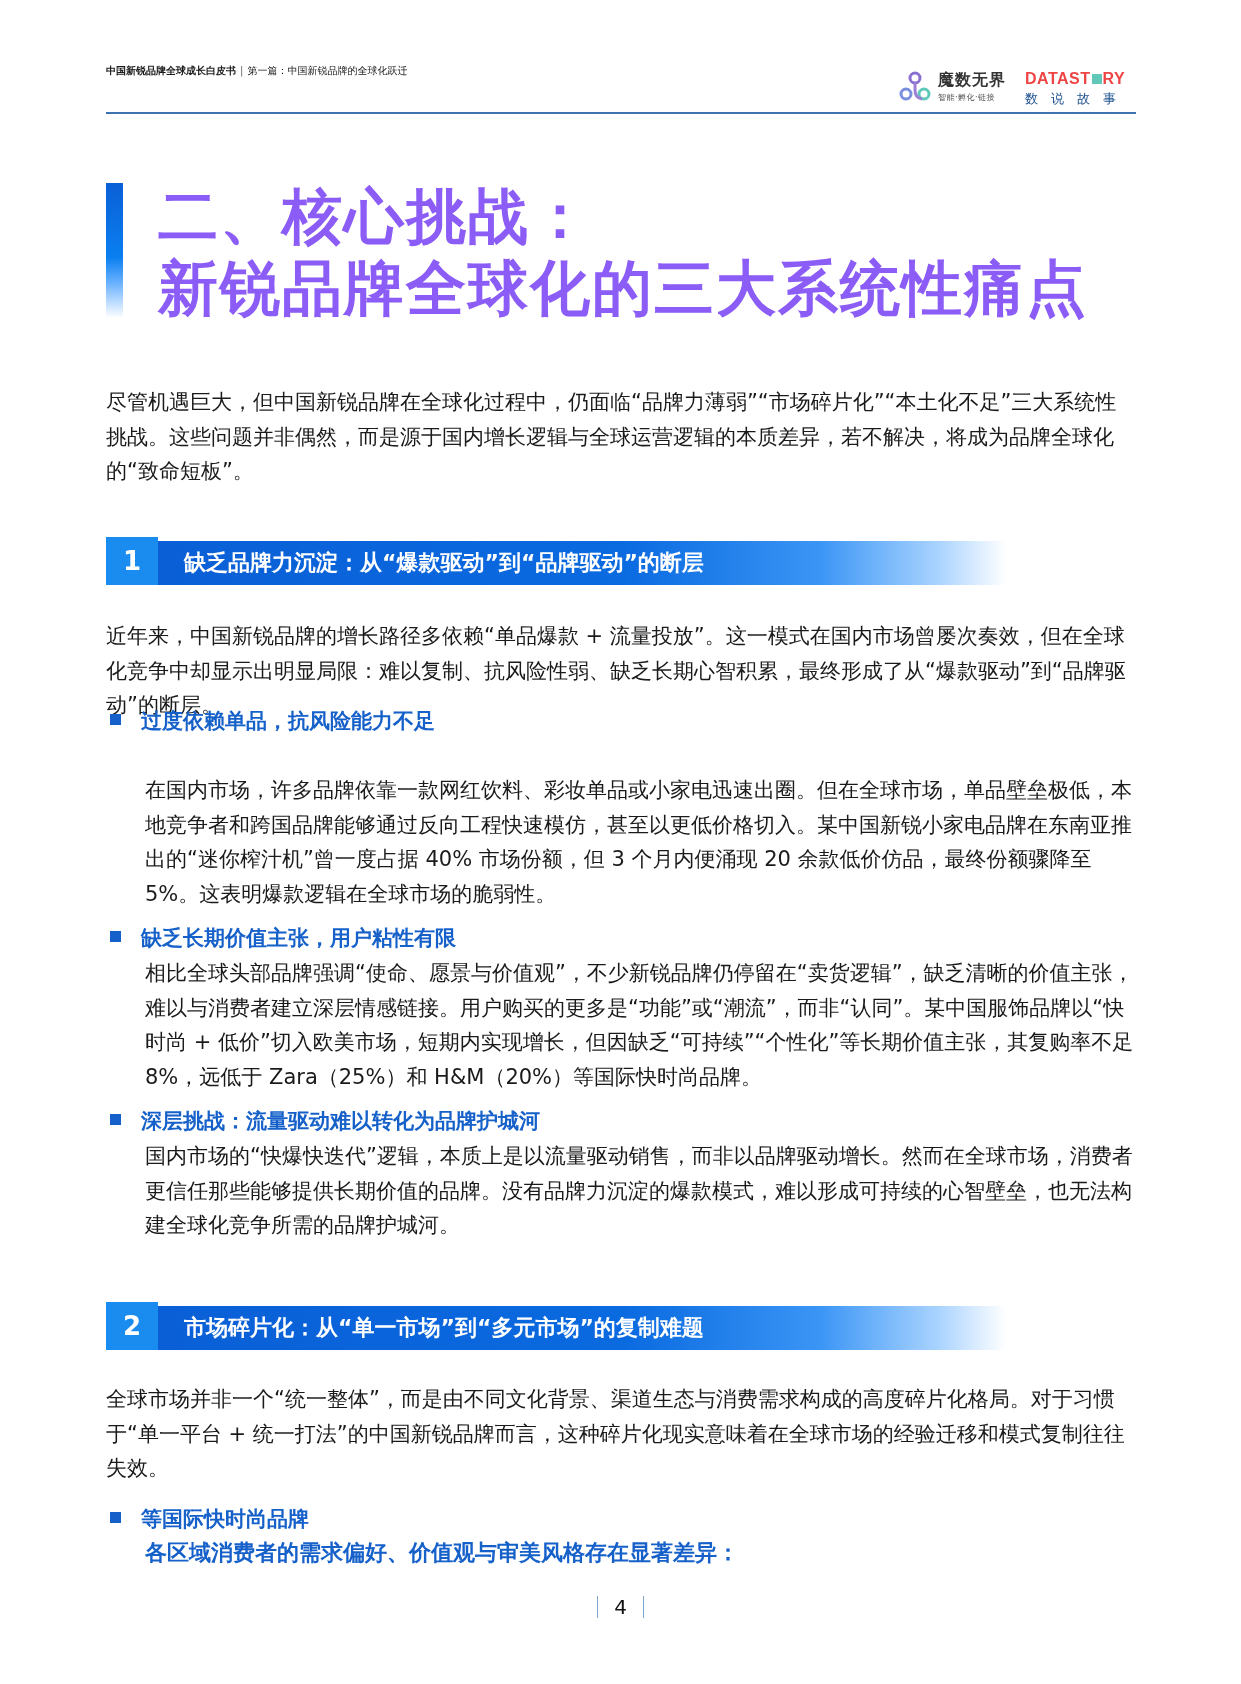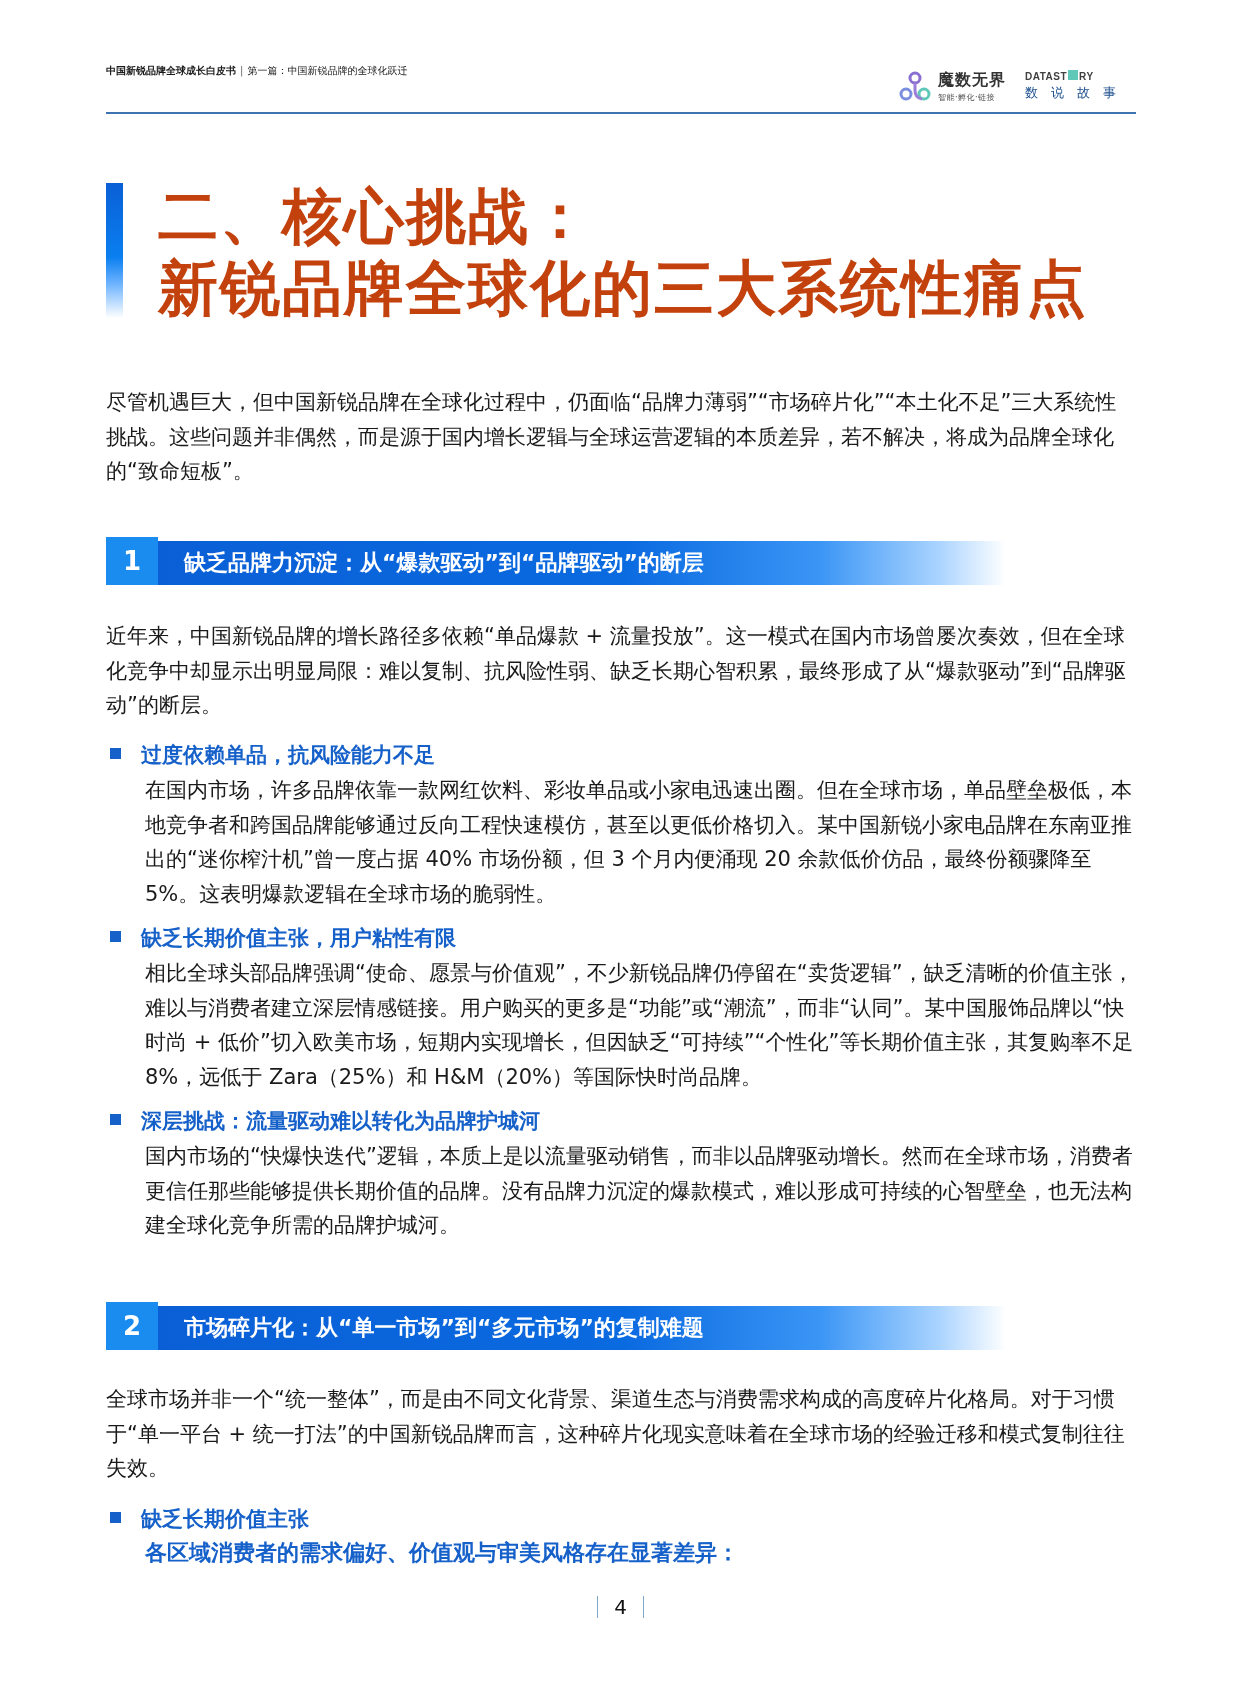--- a/index.html
+++ b/index.html
@@ -8,27 +8,27 @@
   .header-title { position: absolute; left: 106px; top: 64px; font-size: 10px; color: #1a1a1a; white-space: nowrap; }
   .header-title .strong { font-weight: bold; }
   .header-title .sep { color: #666; margin: 0 4px; }
   .header-line { position: absolute; left: 106px; top: 112px; width: 1030px; height: 2px; background: #3d73b0; }
 
   .logo1 { position: absolute; left: 898px; top: 68px; width: 115px; height: 40px; }
   .logo1 .glyph { position: absolute; left: 0; top: 2px; width: 34px; height: 34px; }
   .logo1 .name { position: absolute; left: 40px; top: 2px; font-size: 16px; color: #333; font-weight: bold; letter-spacing: 1px; white-space: nowrap; }
   .logo1 .tag { position: absolute; left: 40px; top: 24px; font-size: 8px; color: #555; white-space: nowrap; letter-spacing: 0.5px; }
   .logo2 { position: absolute; left: 1025px; top: 70px; width: 115px; height: 40px; }
-  .logo2 .name { font-size: 10px; font-weight: bold; color: #404040; letter-spacing: 0.5px; white-space: nowrap; font-family: "Liberation Sans", sans-serif; }
+  .logo2 .name { font-size: 16px; font-weight: bold; color: #ef4444; letter-spacing: 0.5px; white-space: nowrap; font-family: "Liberation Sans", sans-serif; }
   .logo2 .name .o { display: inline-block; width: 10px; height: 10px; background: #5fc8b8; margin: 0 1px; vertical-align: 0px; }
   .logo2 .cn { font-size: 13px; color: #1d4f8f; letter-spacing: 13px; margin-top: 2px; white-space: nowrap; }
 
   .title-bar { position: absolute; left: 106px; top: 183px; width: 17px; height: 135px;
                background: linear-gradient(to bottom, #0a5fd6 0%, #0a7ff0 55%, #6fb4ff 75%, #ffffff 100%); }
-  .title { position: absolute; left: 158px; top: 180px; font-size: 60px; line-height: 72px; font-weight: bold; color: #c2410c; letter-spacing: 2px; }
+  .title { position: absolute; left: 158px; top: 180px; font-size: 60px; line-height: 72px; font-weight: bold; color: #8b5cf6; letter-spacing: 2px; }
 
   .para { position: absolute; left: 106px; width: 1030px; font-size: 21px; line-height: 34.5px; color: #1a1a1a; }
   .banner { position: absolute; left: 106px; width: 900px; height: 48px; }
   .banner .num { position: absolute; left: 0; top: 0; width: 52px; height: 48px; background: #1a8cf0; color: #fff;
                  font-size: 26px; font-weight: bold; text-align: center; line-height: 48px; }
   .banner .bar { position: absolute; left: 52px; top: 4px; right: 0; height: 44px;
                  background: linear-gradient(to right, #0a5fd6 0%, #0a6ae0 55%, #3a95f5 78%, #a9d3ff 92%, rgba(255,255,255,0) 100%); }
   .banner .text { position: absolute; left: 66px; top: 4px; line-height: 44px; color: #fff; font-size: 22px; font-weight: bold; white-space: nowrap; margin-left: 12px; }
 
   .bullet-title { position: absolute; left: 106px; font-size: 21px; font-weight: bold; color: #1560c9; line-height: 34px; white-space: nowrap; }
@@ -73,33 +73,33 @@
 <div class="para" style="top:385px;">尽管机遇巨大，但中国新锐品牌在全球化过程中，仍面临“品牌力薄弱”“市场碎片化”“本土化不足”三大系统性挑战。这些问题并非偶然，而是源于国内增长逻辑与全球运营逻辑的本质差异，若不解决，将成为品牌全球化的“致命短板”。</div>
 
 <div class="banner" style="top:537px;">
   <div class="bar"></div>
   <div class="num">1</div>
   <div class="text">缺乏品牌力沉淀：从“爆款驱动”到“品牌驱动”的断层</div>
 </div>
 
 <div class="para" style="top:619px;">近年来，中国新锐品牌的增长路径多依赖“单品爆款 + 流量投放”。这一模式在国内市场曾屡次奏效，但在全球化竞争中却显示出明显局限：难以复制、抗风险性弱、缺乏长期心智积累，最终形成了从“爆款驱动”到“品牌驱动”的断层。</div>
 
-<div class="bullet-title" style="top:738px;text-align:right;"><span class="sq"></span><span>过度依赖单品，抗风险能力不足</span></div>
+<div class="bullet-title" style="top:704px;text-align:right;"><span class="sq"></span><span>过度依赖单品，抗风险能力不足</span></div>
 <div class="bullet-body" style="top:773px;">在国内市场，许多品牌依靠一款网红饮料、彩妆单品或小家电迅速出圈。但在全球市场，单品壁垒极低，本地竞争者和跨国品牌能够通过反向工程快速模仿，甚至以更低价格切入。某中国新锐小家电品牌在东南亚推出的“迷你榨汁机”曾一度占据 40% 市场份额，但 3 个月内便涌现 20 余款低价仿品，最终份额骤降至 5%。这表明爆款逻辑在全球市场的脆弱性。</div>
 
 <div class="bullet-title" style="top:921px;"><span class="sq"></span><span>缺乏长期价值主张，用户粘性有限</span></div>
 <div class="bullet-body" style="top:956px;">相比全球头部品牌强调“使命、愿景与价值观”，不少新锐品牌仍停留在“卖货逻辑”，缺乏清晰的价值主张，难以与消费者建立深层情感链接。用户购买的更多是“功能”或“潮流”，而非“认同”。某中国服饰品牌以“快时尚 + 低价”切入欧美市场，短期内实现增长，但因缺乏“可持续”“个性化”等长期价值主张，其复购率不足 8%，远低于 Zara（25%）和 H&amp;M（20%）等国际快时尚品牌。</div>
 
 <div class="bullet-title" style="top:1104px;"><span class="sq"></span><span>深层挑战：流量驱动难以转化为品牌护城河</span></div>
 <div class="bullet-body" style="top:1139px;">国内市场的“快爆快迭代”逻辑，本质上是以流量驱动销售，而非以品牌驱动增长。然而在全球市场，消费者更信任那些能够提供长期价值的品牌。没有品牌力沉淀的爆款模式，难以形成可持续的心智壁垒，也无法构建全球化竞争所需的品牌护城河。</div>
 
 <div class="banner" style="top:1302px;">
   <div class="bar"></div>
   <div class="num">2</div>
   <div class="text">市场碎片化：从“单一市场”到“多元市场”的复制难题</div>
 </div>
 
 <div class="para" style="top:1382px;">全球市场并非一个“统一整体”，而是由不同文化背景、渠道生态与消费需求构成的高度碎片化格局。对于习惯于“单一平台 + 统一打法”的中国新锐品牌而言，这种碎片化现实意味着在全球市场的经验迁移和模式复制往往失效。</div>
 
-<div class="bullet-title" style="top:1502px;"><span class="sq"></span><span>缺乏长期价值主张</span></div>
+<div class="bullet-title" style="top:1502px;"><span class="sq"></span><span>等国际快时尚品牌</span></div>
 <div class="bullet-sub" style="top:1536px;">各区域消费者的需求偏好、价值观与审美风格存在显著差异：</div>
 
 <div class="page-num"><span class="pipe"></span><span>4</span><span class="pipe"></span></div>
 
 </body></html>

